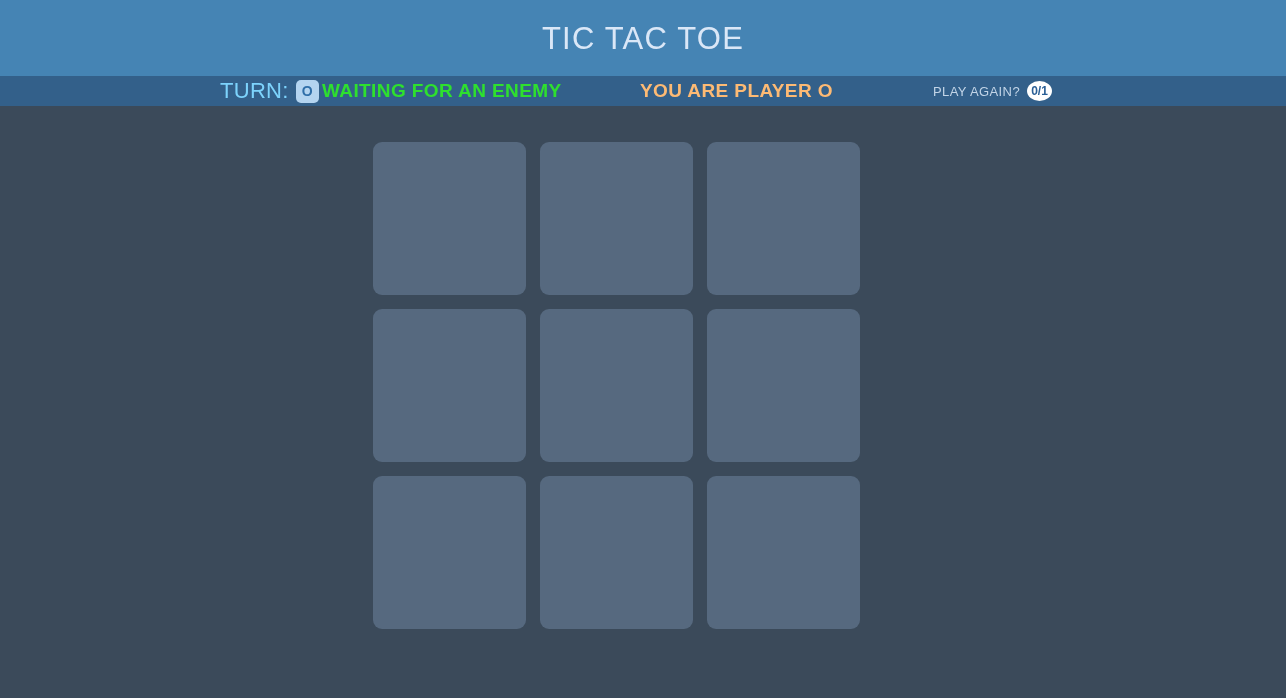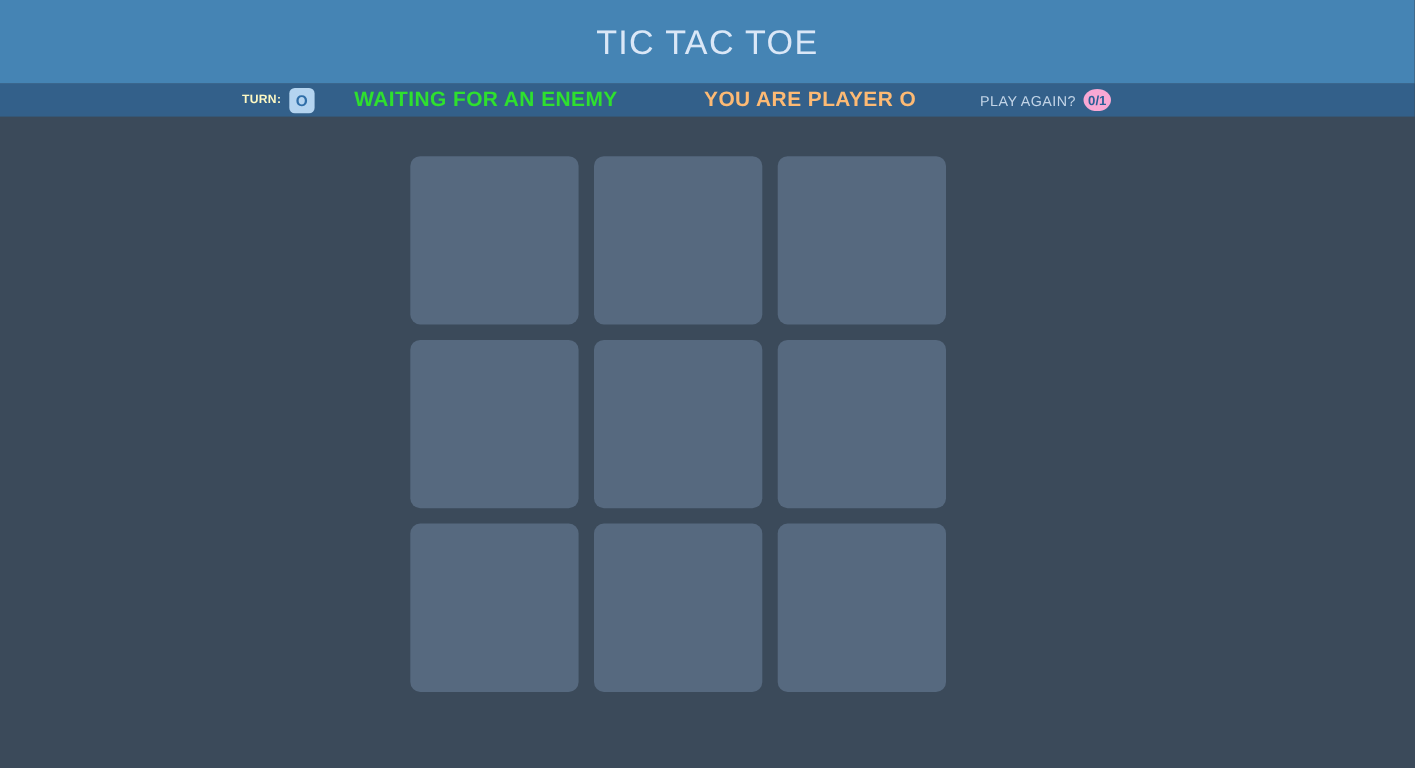--- a/index.html
+++ b/index.html
@@ -59,26 +59,26 @@
   }
   .status-group {
     position: absolute;
     display: flex;
     align-items: center;
     white-space: nowrap;
   }
   .group-turn    { left: 220px; }
   .group-waiting { left: 322px; }
   .group-player  { left: 640px; }
-  .group-again   { left: 891px; }
+  .group-again   { left: 933px; }
 
   .turn-label {
-    color: #fef9c3;
-    font-size: 11px;
-    font-weight: bold;
+    color: #7dd3fc;
+    font-size: 22px;
+    font-weight: normal;
     letter-spacing: 0.3px;
   }
   .turn-badge {
     margin-left: 7px;
     width: 23px;
     height: 23px;
     background: #b4d4f0;
     border-radius: 5px;
     color: #2f6ea8;
     font-size: 14px;
@@ -104,21 +104,21 @@
     color: #c2d4e7;
     font-size: 13px;
     letter-spacing: 0.4px;
   }
   .again-badge {
     margin-left: 7px;
     min-width: 25px;
     height: 20px;
     padding: 0 3px;
     box-sizing: border-box;
-    background: #f9a8d4;
+    background: #ffffff;
     border-radius: 50%;
     color: #2a5f96;
     font-size: 12px;
     font-weight: bold;
     display: flex;
     align-items: center;
     justify-content: center;
     line-height: 1;
   }
 

